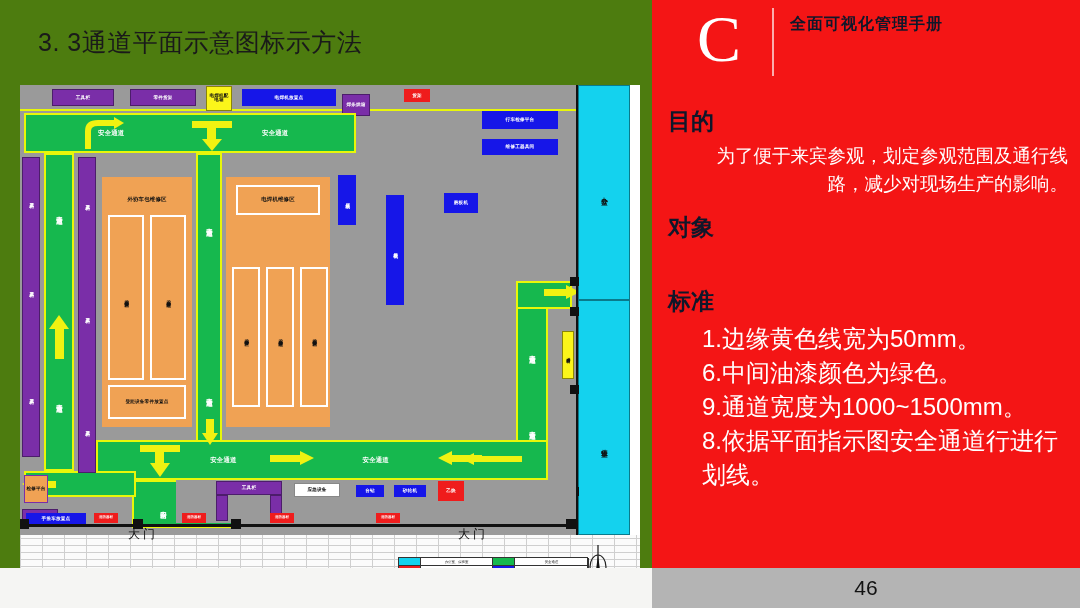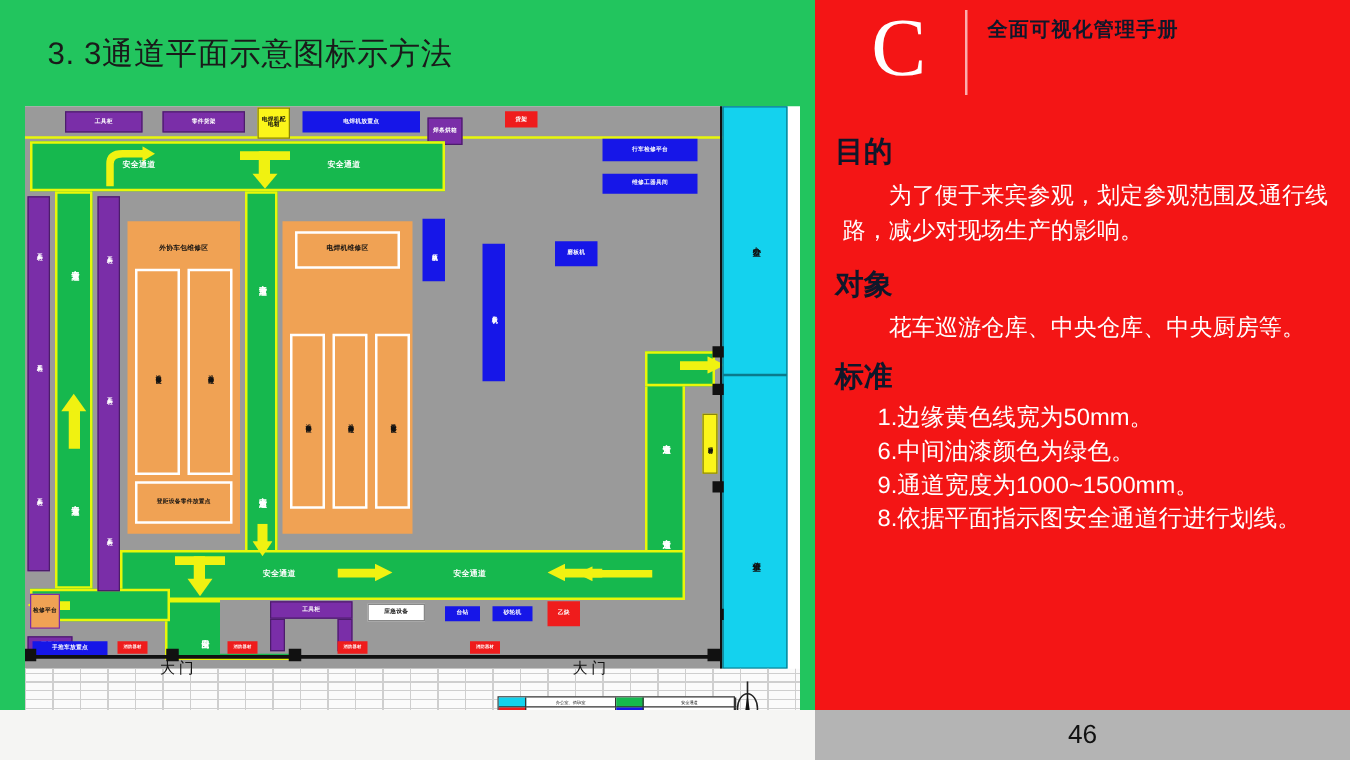--- a/index.html
+++ b/index.html
@@ -6,21 +6,21 @@
   html,body { width:1080px; height:608px; overflow:hidden; }
   body {
     font-family:"Liberation Sans","DejaVu Sans",sans-serif;
     background:#ffffff;
     position:relative;
   }
 
   
   #left-panel {
     position:absolute; left:0; top:0; width:652px; height:608px;
-    background:#22c55e;
+    background:#4d7c0f;
   }
   #slide-title {
     position:absolute; left:38px; top:26px;
     font-size:25px; color:#1a1a1a; letter-spacing:.5px;
     white-space:nowrap;
   }
 
   
   #floorplan {
     position:absolute; left:20px; top:85px; width:620px; height:455px;
@@ -97,23 +97,23 @@
     font-size:31px; font-weight:bold; color:#ffffff; letter-spacing:2px;
   }
   .sec-h {
     position:absolute; left:16px;
     font-size:23px; font-weight:bold; color:#0f172a;
   }
   .sec-b {
     position:absolute; left:22px; width:394px;
     font-size:18.5px; color:#ffffff; line-height:1.5;
   }
-  .sec-b.ind { text-indent:2em; }
+  .sec-b.ind { text-indent:2em;text-align:right; }
   #std-list { position:absolute; left:50px; top:322px; width:370px; }
-  #std-list div { font-size:19px; color:#ffffff; line-height:1.42; }
+  #std-list div { font-size:24px; color:#ffffff; line-height:1.42; }
 
   #page-num {
     position:absolute; left:652px; top:568px; width:428px; height:40px;
     background:#b4b4b4; color:#111; font-size:21px;
     display:flex; align-items:center; justify-content:center;
   }
   #bottom-strip {
     position:absolute; left:0; top:568px; width:652px; height:40px;
     background:#f5f5f3;
   }
@@ -387,21 +387,20 @@
 
 <div id="right-panel">
   <div id="rp-letter">C</div>
   <div id="rp-divider"></div>
   <div id="rp-subtitle">全面可视化管理手册</div>
 
   <div class="sec-h" style="top:106px;">目的</div>
   <div class="sec-b ind" style="top:142px;">为了便于来宾参观，划定参观范围及通行线路，减少对现场生产的影响。</div>
 
   <div class="sec-h" style="top:212px;">对象</div>
-  <div class="sec-b ind" style="top:248px;">花车巡游仓库、中央仓库、中央厨房等。</div>
 
   <div class="sec-h" style="top:286px;text-align:right;">标准</div>
 
   <div id="std-list">
     <div>1.边缘黄色线宽为50mm。</div>
     <div>6.中间油漆颜色为绿色。</div>
     <div>9.通道宽度为1000~1500mm。</div>
     <div>8.依据平面指示图安全通道行进行划线。</div>
   </div>
 </div>

